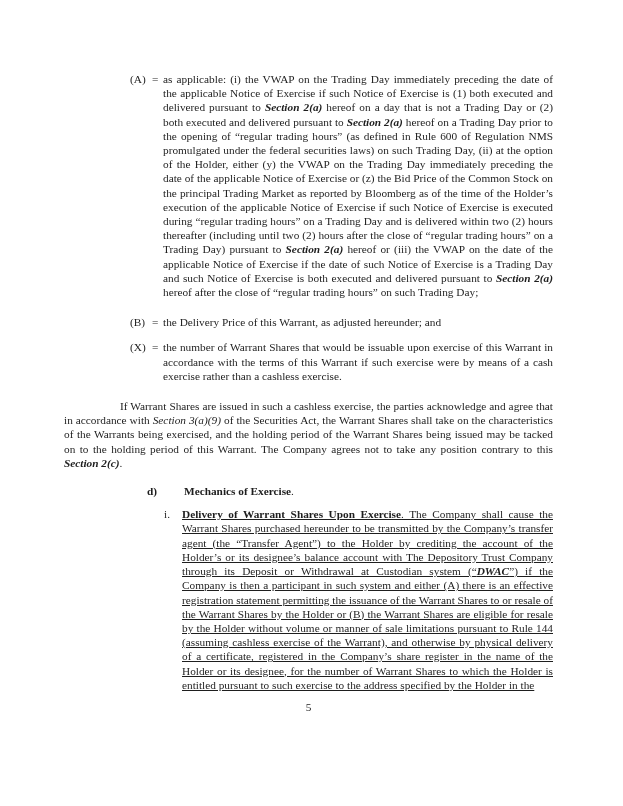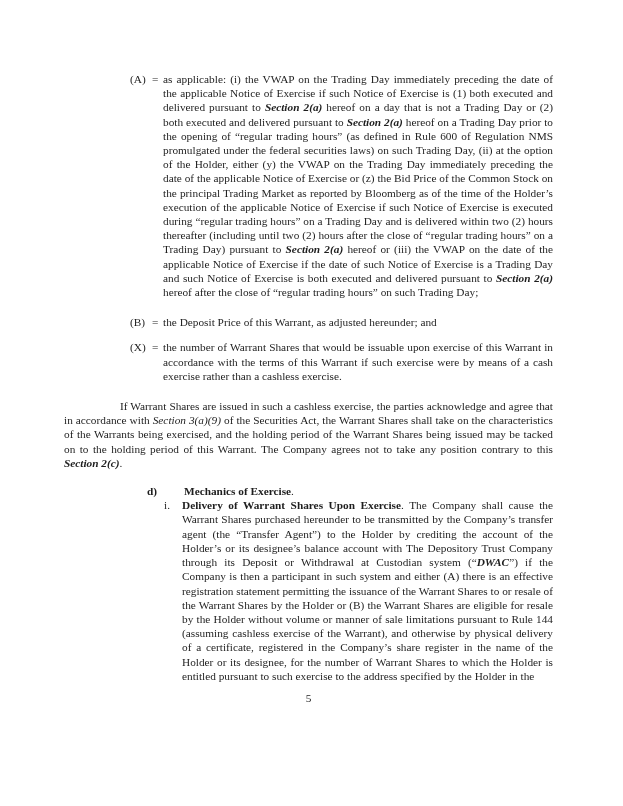--- a/index.html
+++ b/index.html
@@ -27,54 +27,55 @@
   .def-row.last { margin-bottom: 14px; }
   .def-label, .def-eq { white-space: nowrap; }
   .def-body { text-align: justify; }
   .body-paragraph {
     text-align: justify;
     text-indent: 56px;
     margin: 16px 0 14px 0;
   }
   .subheading {
     margin-left: 83px;
+    margin-bottom: 9px;
   }
   .subheading .sub-label {
     display: inline-block;
     width: 37px;
     font-weight: bold;
   }
   .clause-row {
     display: grid;
     grid-template-columns: 18px 1fr;
     margin-left: 100px;
     margin-bottom: 0;
   }
-  .clause-body { text-align: justify; }
+  .clause-body { text-align: justify; text-decoration: underline; }
   .page-number {
     text-align: center;
     margin-top: 8px;
   }
 </style>
 </head>
 <body>
 
 <div class="page">
   <div class="content">
 
     <div class="def-row">
       <span class="def-label">(A)</span>
       <span class="def-eq">=</span>
       <div class="def-body"><span>as applicable: (i) the VWAP on the Trading Day immediately preceding the date of the applicable Notice of Exercise if such Notice of Exercise is (1) both executed and delivered pursuant to </span><span style="font-weight: bold; font-style: italic;">Section 2(a)</span><span> hereof on a day that is not a Trading Day or (2) both executed and delivered pursuant to </span><span style="font-weight: bold; font-style: italic;">Section 2(a)</span><span> hereof on a Trading Day prior to the opening of “regular trading hours” (as defined in Rule 600 of Regulation NMS promulgated under the federal securities laws) on such Trading Day, (ii) at the option of the Holder, either (y) the VWAP on the Trading Day immediately preceding the date of the applicable Notice of Exercise or (z) the Bid Price of the Common Stock on the principal Trading Market as reported by Bloomberg as of the time of the Holder’s execution of the applicable Notice of Exercise if such Notice of Exercise is executed during “regular trading hours” on a Trading Day and is delivered within two (2) hours thereafter (including until two (2) hours after the close of “regular trading hours” on a Trading Day) pursuant to </span><span style="font-weight: bold; font-style: italic;">Section 2(a)</span><span> hereof or (iii) the VWAP on the date of the applicable Notice of Exercise if the date of such Notice of Exercise is a Trading Day and such Notice of Exercise is both executed and delivered pursuant to </span><span style="font-weight: bold; font-style: italic;">Section 2(a)</span><span> hereof after the close of “regular trading hours” on such Trading Day;</span></div>
     </div>
 
     <div class="def-row tight">
       <span class="def-label">(B)</span>
       <span class="def-eq">=</span>
-      <div class="def-body"><span>the Deposit Price of this Warrant, as adjusted hereunder; and</span></div>
+      <div class="def-body"><span>the Delivery Price of this Warrant, as adjusted hereunder; and</span></div>
     </div>
 
     <div class="def-row last">
       <span class="def-label">(X)</span>
       <span class="def-eq">=</span>
       <div class="def-body"><span>the number of Warrant Shares that would be issuable upon exercise of this Warrant in accordance with the terms of this Warrant if such exercise were by means of a cash exercise rather than a cashless exercise.</span></div>
     </div>
 
     <p class="body-paragraph"><span>If Warrant Shares are issued in such a cashless exercise, the parties acknowledge and agree that in accordance with </span><span style="font-style: italic;">Section 3(a)(9)</span><span> of the Securities Act, the Warrant Shares shall take on the characteristics of the Warrants being exercised, and the holding period of the Warrant Shares being issued may be tacked on to the holding period of this Warrant. The Company agrees not to take any position contrary to this </span><span style="font-weight: bold; font-style: italic;">Section 2(c)</span><span>.</span></p>
 

